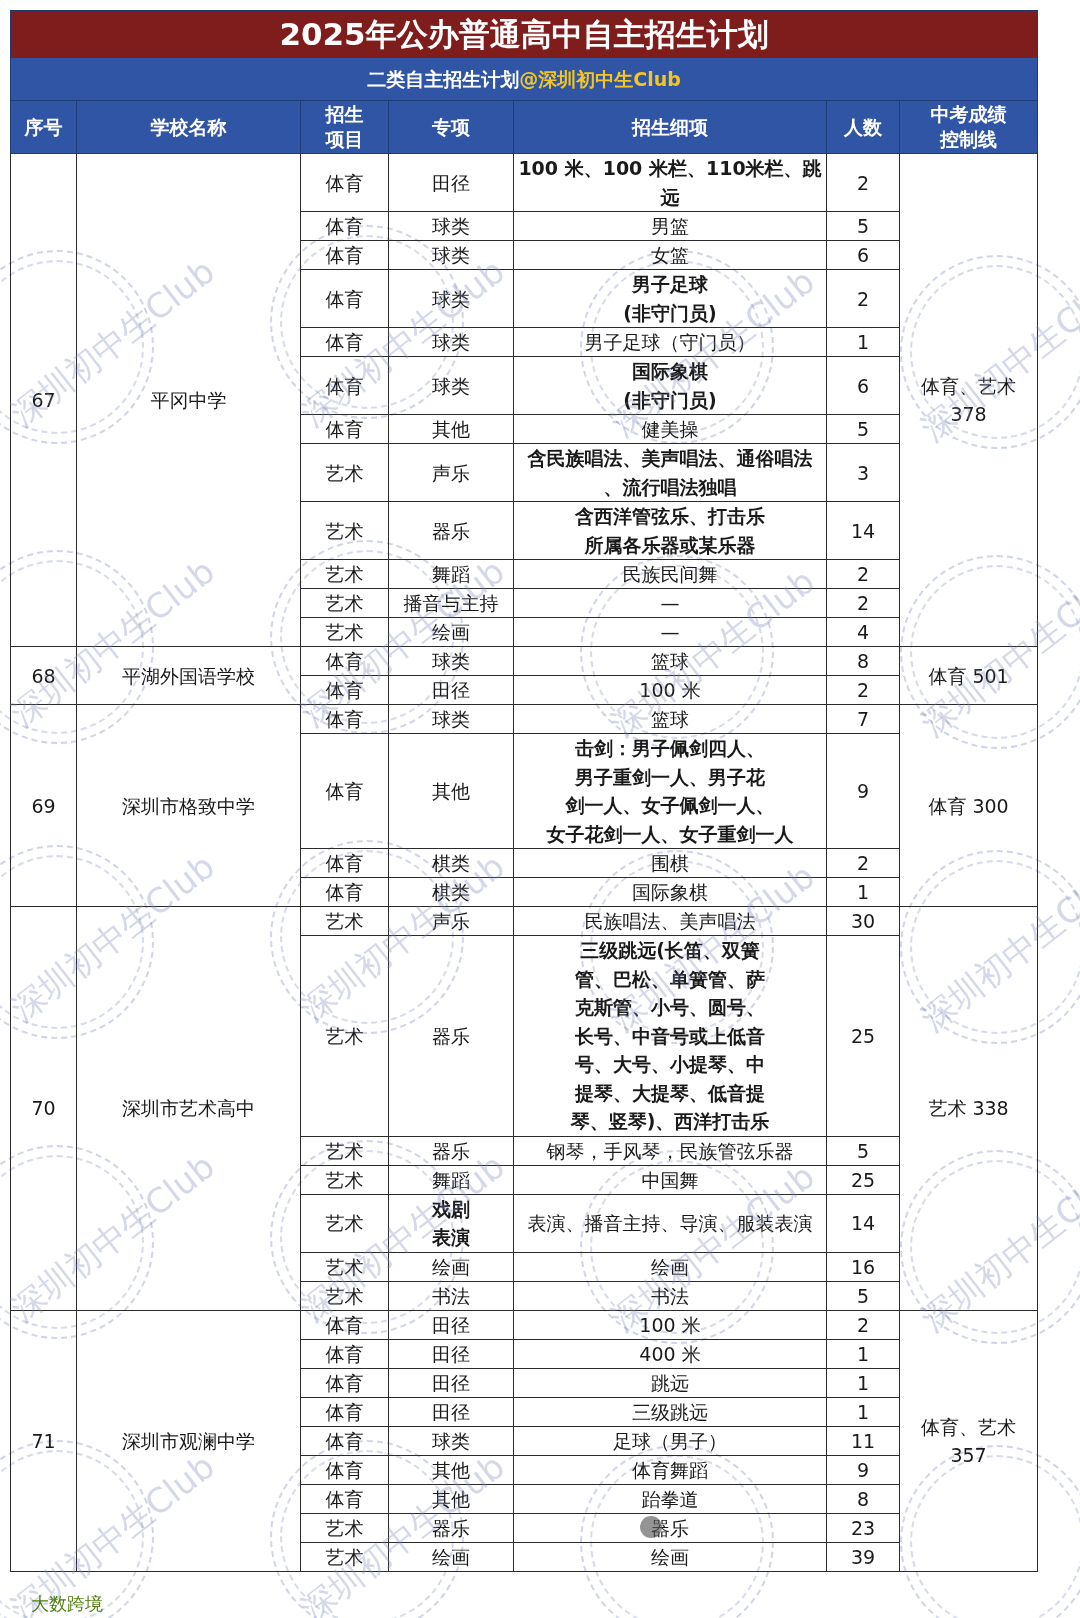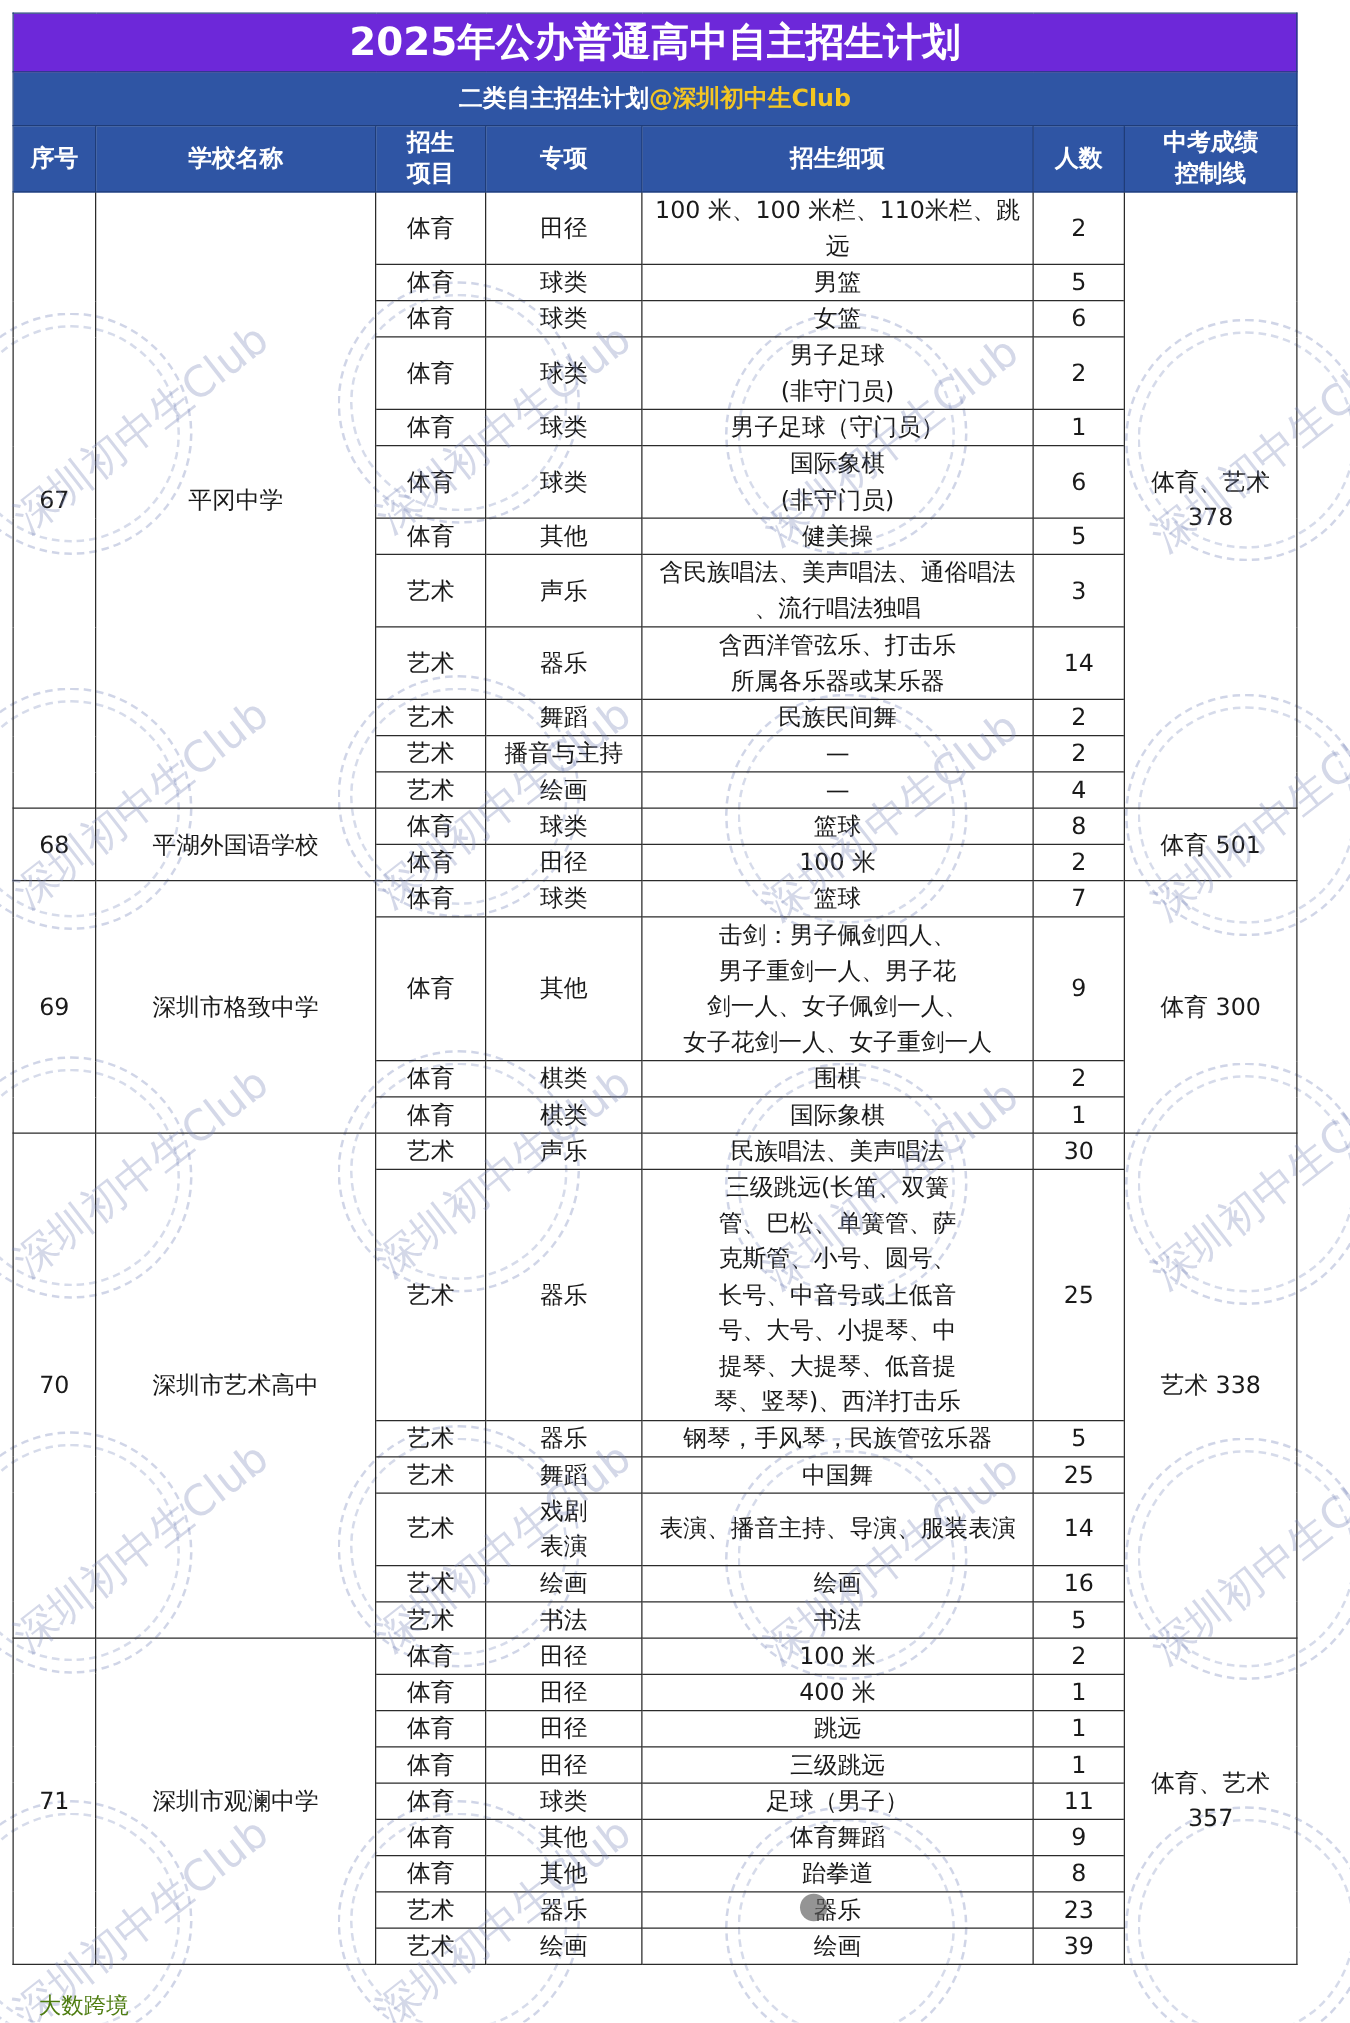--- a/index.html
+++ b/index.html
@@ -2,32 +2,32 @@
 <html><head>
 <meta charset="utf-8">
 <style>
   html, body { margin: 0; padding: 0; background: #ffffff; }
   body { width: 1080px; height: 1618px; position: relative; overflow: hidden;
          font-family: "DejaVu Sans", "Liberation Sans", sans-serif; color: #1a1a1a; }
   .sheet { position: absolute; left: 10px; top: 10px; width: 1027px; }
   table { border-collapse: collapse; width: 1027px; table-layout: fixed; }
   td, th { border: 1.5px solid #2b2b2b; text-align: center; vertical-align: middle;
            padding: 0 4px; font-size: 19px; line-height: 28px; font-weight: normal; }
-  .title-row td { background: #6d28d9; color: #ffffff; font-size: 31px; font-weight: bold;
+  .title-row td { background: #7f1d1d; color: #ffffff; font-size: 31px; font-weight: bold;
                   height: 46px; line-height: 46px; border-color: #1f3c78; }
   .sub-row td { background: #2f55a4; color: #ffffff; font-size: 19px; font-weight: bold;
                 height: 42px; line-height: 42px; border-color: #1f3c78; }
   .sub-row .accent { color: #f3c623; }
   .head-row th { background: #2f55a4; color: #ffffff; font-size: 19px; font-weight: bold;
                  height: 52px; line-height: 25px; border-color: #1f3c78; }
   .cell-r1 { height: 27px; }
   .cell-r2 { height: 56px; }
   .cell-r4 { height: 113px; }
   .cell-r7 { height: 199px; }
-  .detail { line-height: 28.5px; }
+  .detail { line-height: 28.5px; font-weight: bold; }
   .watermark { position: absolute; pointer-events: none; border-radius: 50%;
                border: 2px dashed rgba(120,135,185,0.35); }
   .watermark::after { content: ""; position: absolute; inset: 8px; border-radius: 50%;
                       border: 2px dashed rgba(120,135,185,0.30); }
   .wm-text { position: absolute; color: rgba(120,135,185,0.32); font-size: 34px;
              transform: rotate(-38deg); white-space: nowrap; pointer-events: none; }
   .footer-brand { position: absolute; left: 31px; top: 1592px; font-size: 18px; color: #4d7c0f; }
   .footer-wechat { position: absolute; left: 640px; top: 1510px; font-size: 26px; color: rgba(90,90,90,0.75); }
   .wechat-dot { display: inline-block; width: 22px; height: 22px; border-radius: 50%;
                 background: rgba(90,90,90,0.65); vertical-align: middle; margin-right: 6px; }

